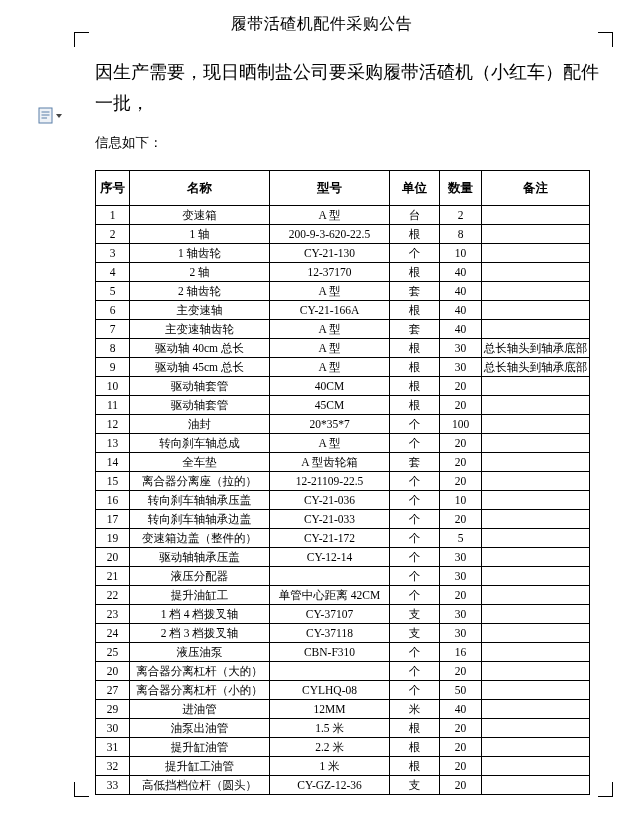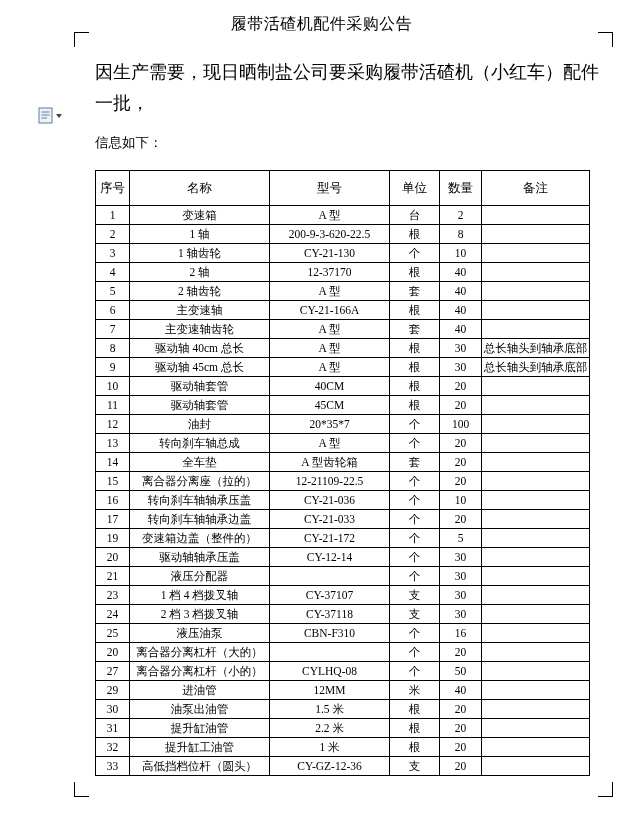--- a/index.html
+++ b/index.html
@@ -63,21 +63,21 @@
     border: 1px solid #000;
     font-size: 11.5px;
     text-align: center;
     height: 18px;
     padding: 0 1px;
     line-height: 1.15;
     overflow: hidden;
     white-space: nowrap;
   }
   table.parts th {
-    font-weight: normal;
+    font-weight: bold;
     font-size: 12.5px;
     height: 34px;
     line-height: 1.15;
   }
   col.c0 { width: 34px; }
   col.c1 { width: 140px; }
   col.c2 { width: 120px; }
   col.c3 { width: 50px; }
   col.c4 { width: 42px; }
   col.c5 { width: 108px; }
@@ -297,20 +297,28 @@
         </tr>
         <tr>
           <td class="num-cell">21</td>
           <td>液压分配器</td>
           <td></td>
           <td>个</td>
           <td class="num-cell">30</td>
           <td></td>
         </tr>
         <tr>
+          <td class="num-cell">22</td>
+          <td>提升油缸工</td>
+          <td>单管中心距离 42CM</td>
+          <td>个</td>
+          <td class="num-cell">20</td>
+          <td></td>
+        </tr>
+        <tr>
           <td class="num-cell">23</td>
           <td>1 档 4 档拨叉轴</td>
           <td>CY-37107</td>
           <td>支</td>
           <td class="num-cell">30</td>
           <td></td>
         </tr>
         <tr>
           <td class="num-cell">24</td>
           <td>2 档 3 档拨叉轴</td>

